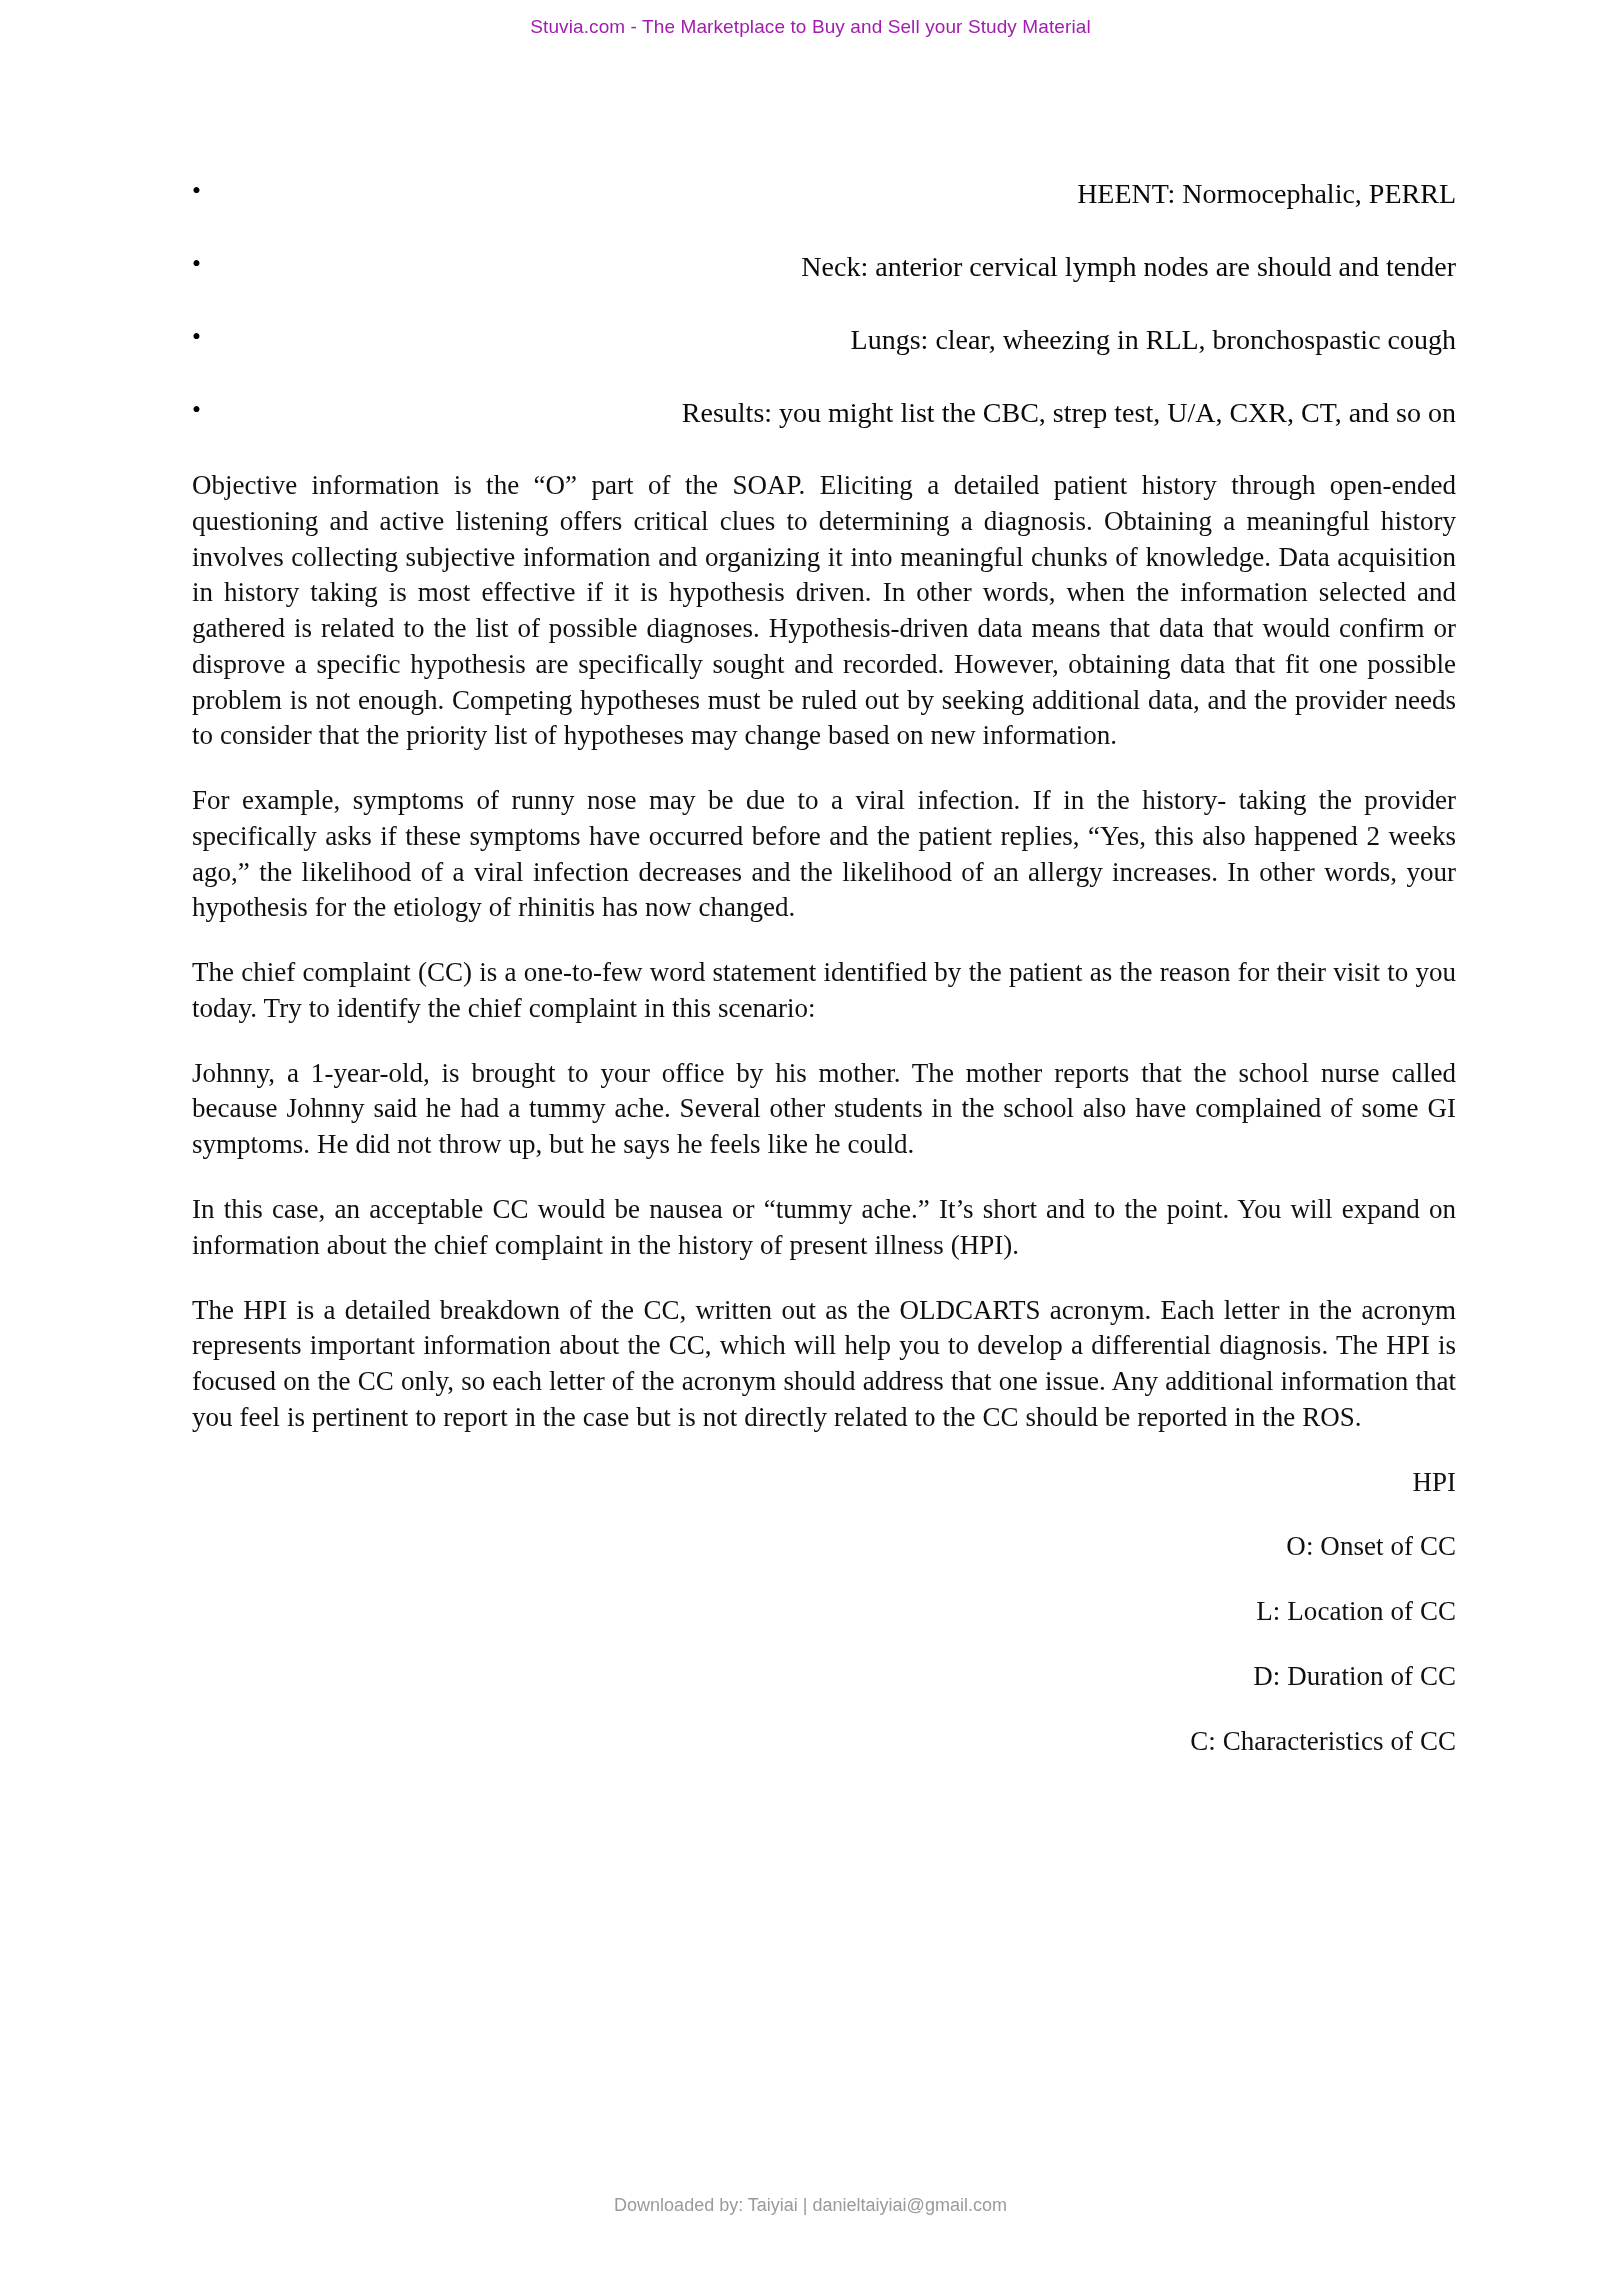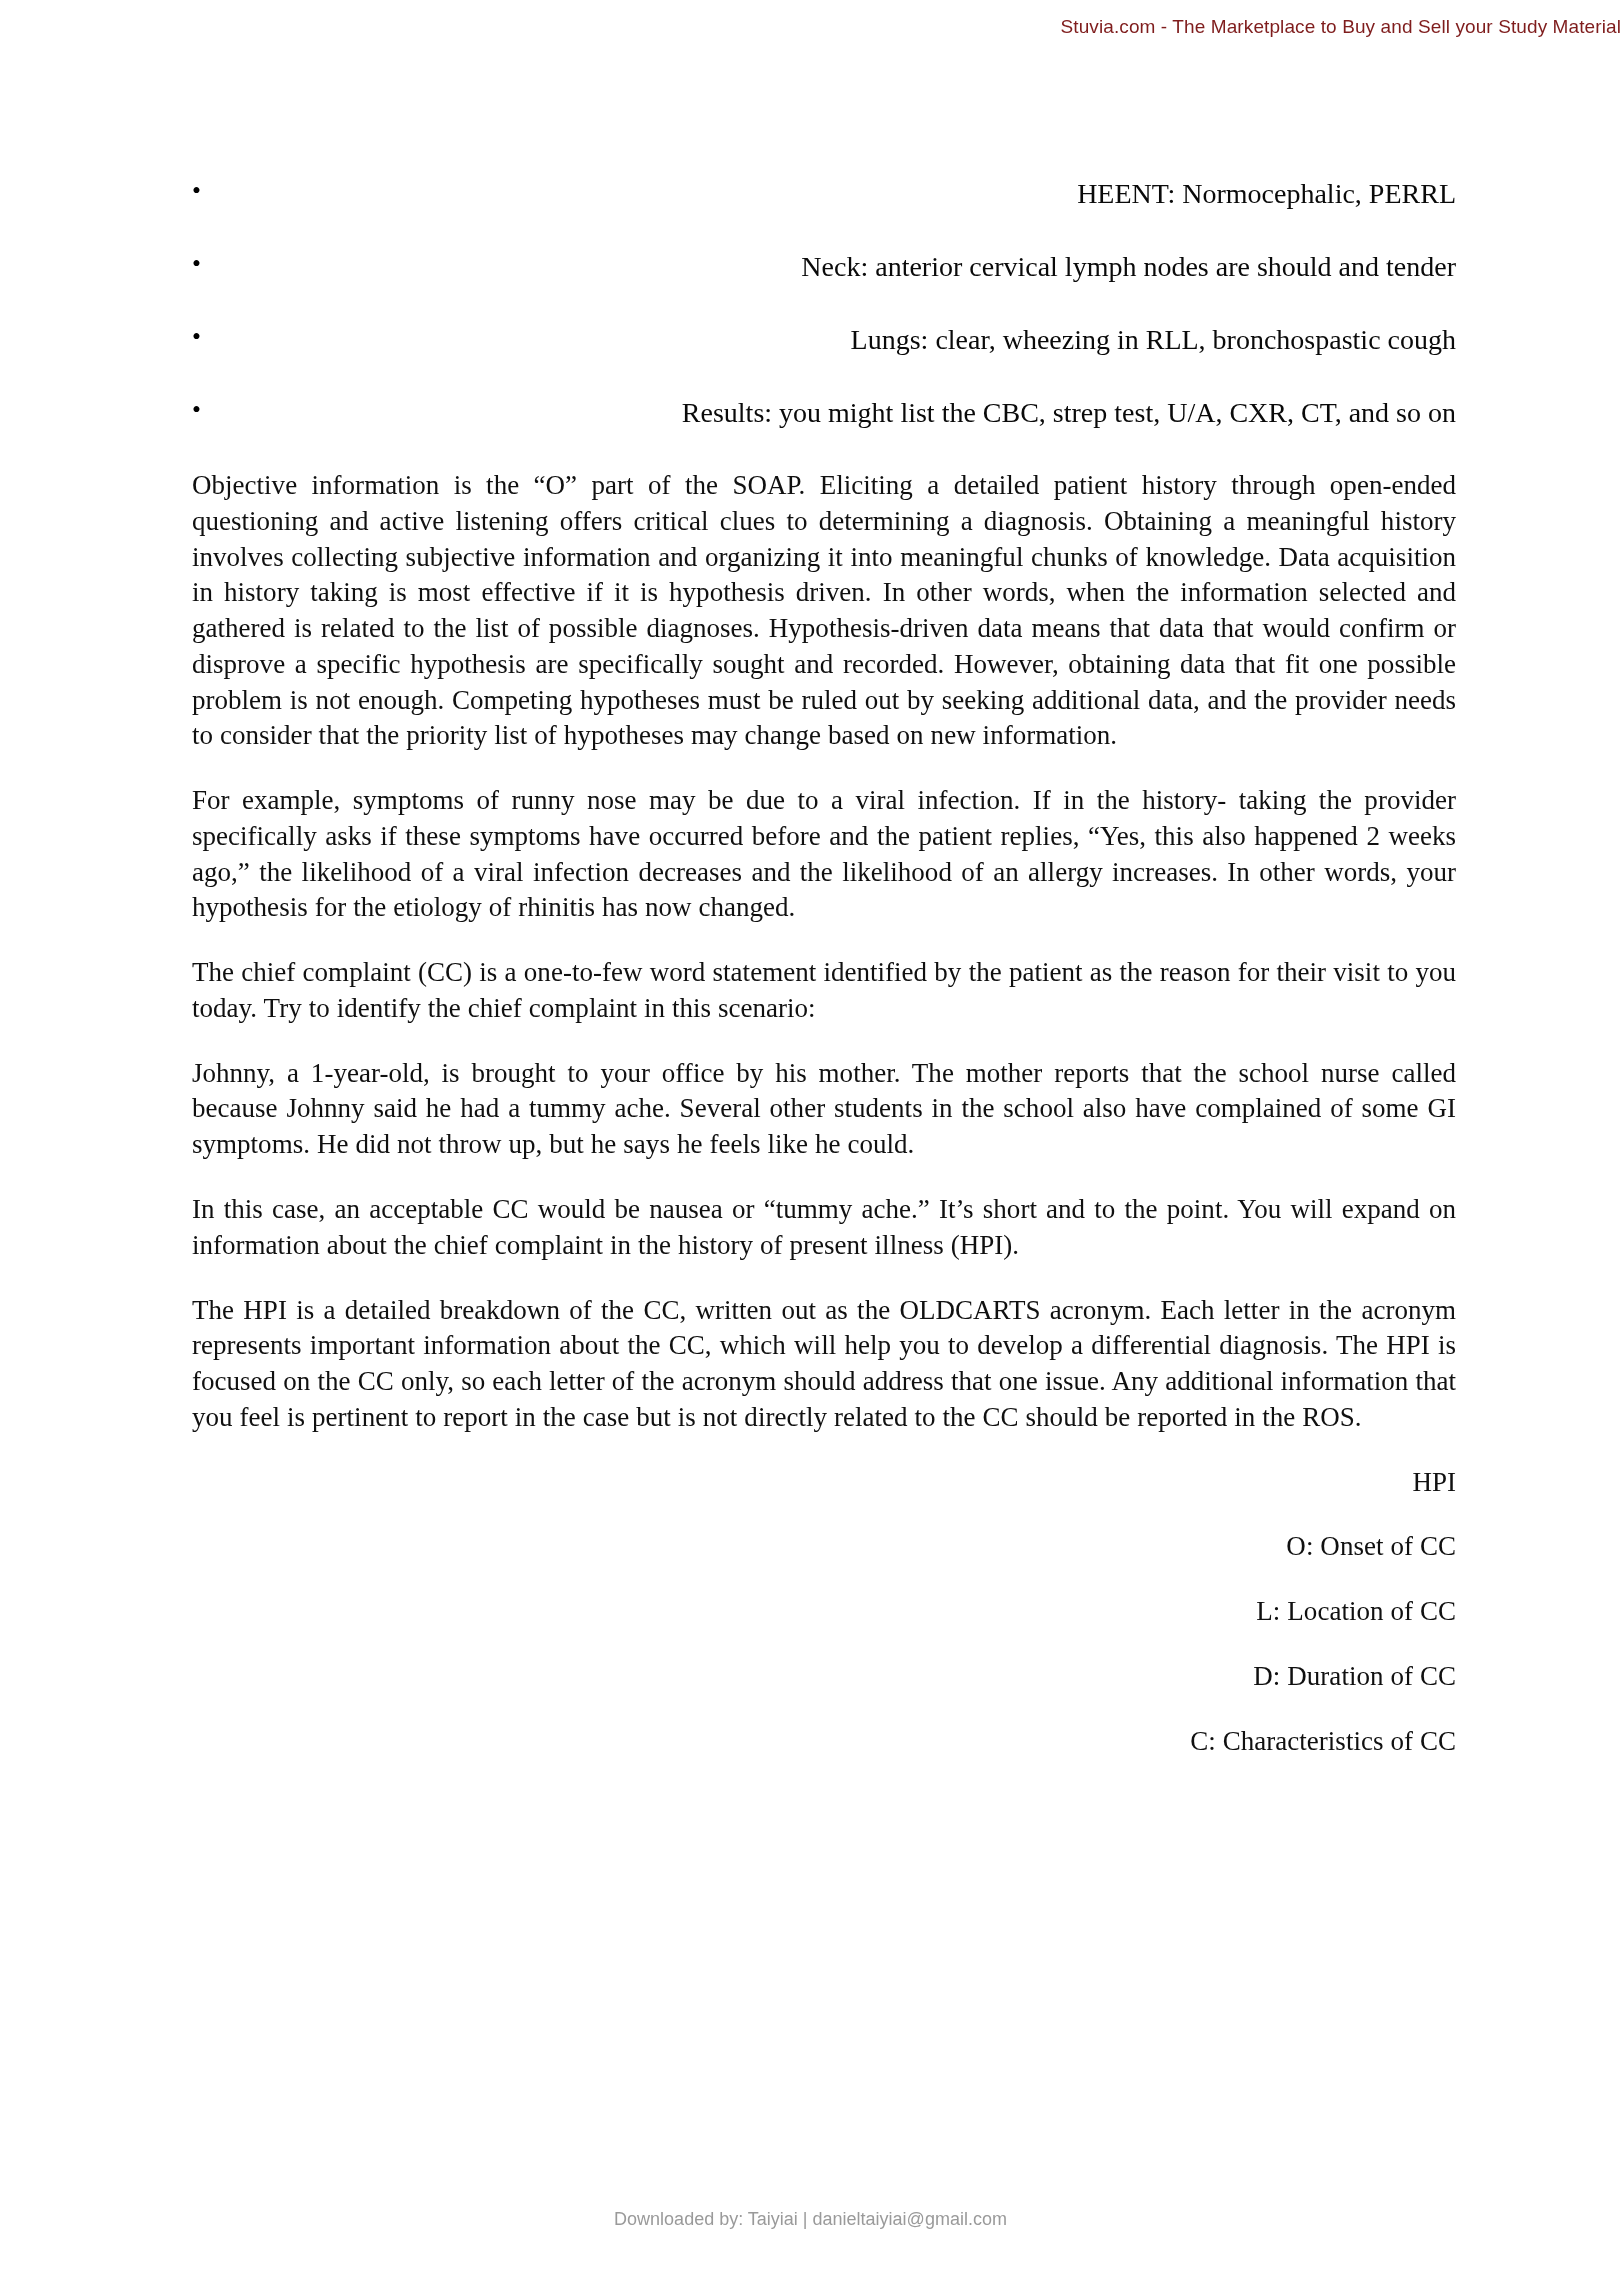--- a/index.html
+++ b/index.html
@@ -16,24 +16,24 @@
     overflow: hidden;
     font-family: "Liberation Serif", "DejaVu Serif", serif;
   }
 
   
   .site-header {
     position: absolute;
     top: 15.7px;
     left: 0;
     width: 1621px;
-    text-align: right;
+    text-align: center;
     font-family: "Liberation Sans", "DejaVu Sans", sans-serif;
     font-size: 19px;
-    color: #7f1d1d;
+    color: #a21caf;
     letter-spacing: 0.1px;
     white-space: nowrap;
   }
 
   
   .content {
     position: absolute;
     left: 192px;
     top: 176px;
     width: 1264px;
@@ -86,21 +86,21 @@
   }
   
   p.short-line {
     text-align: right;
   }
 
   
   .site-footer {
     position: absolute;
     left: 0;
-    bottom: 45px;
+    bottom: 59px;
     width: 1621px;
     text-align: center;
     font-family: "Liberation Sans", "DejaVu Sans", sans-serif;
     color: #9a9a9a;
   }
   .footer-line-1 {
     font-size: 18px;
     margin-bottom: 17.6px;
     white-space: nowrap;
   }

